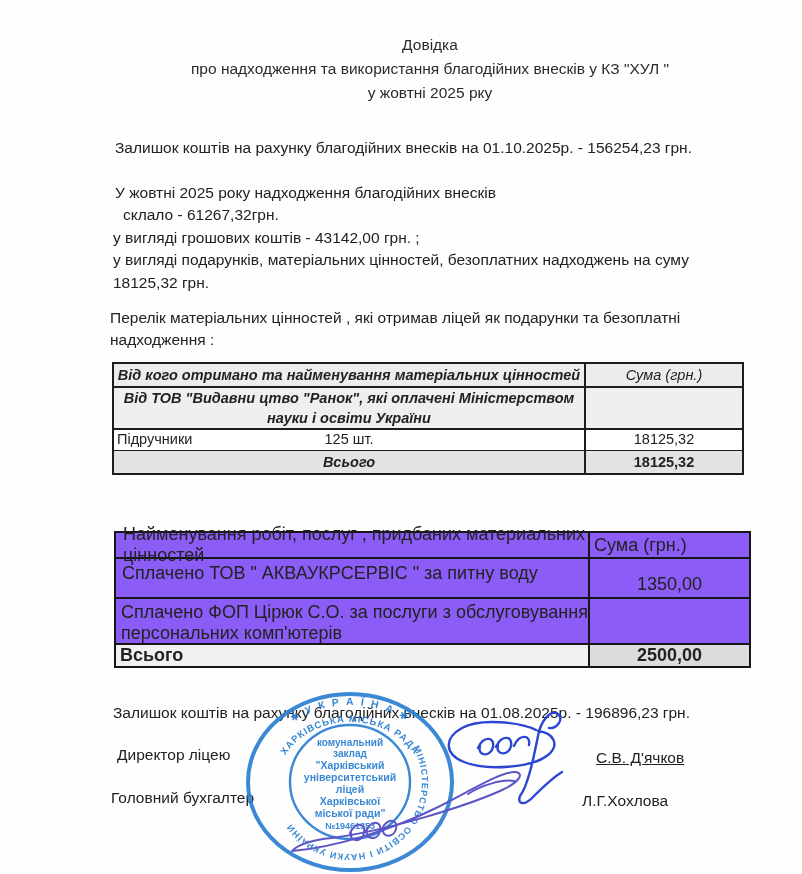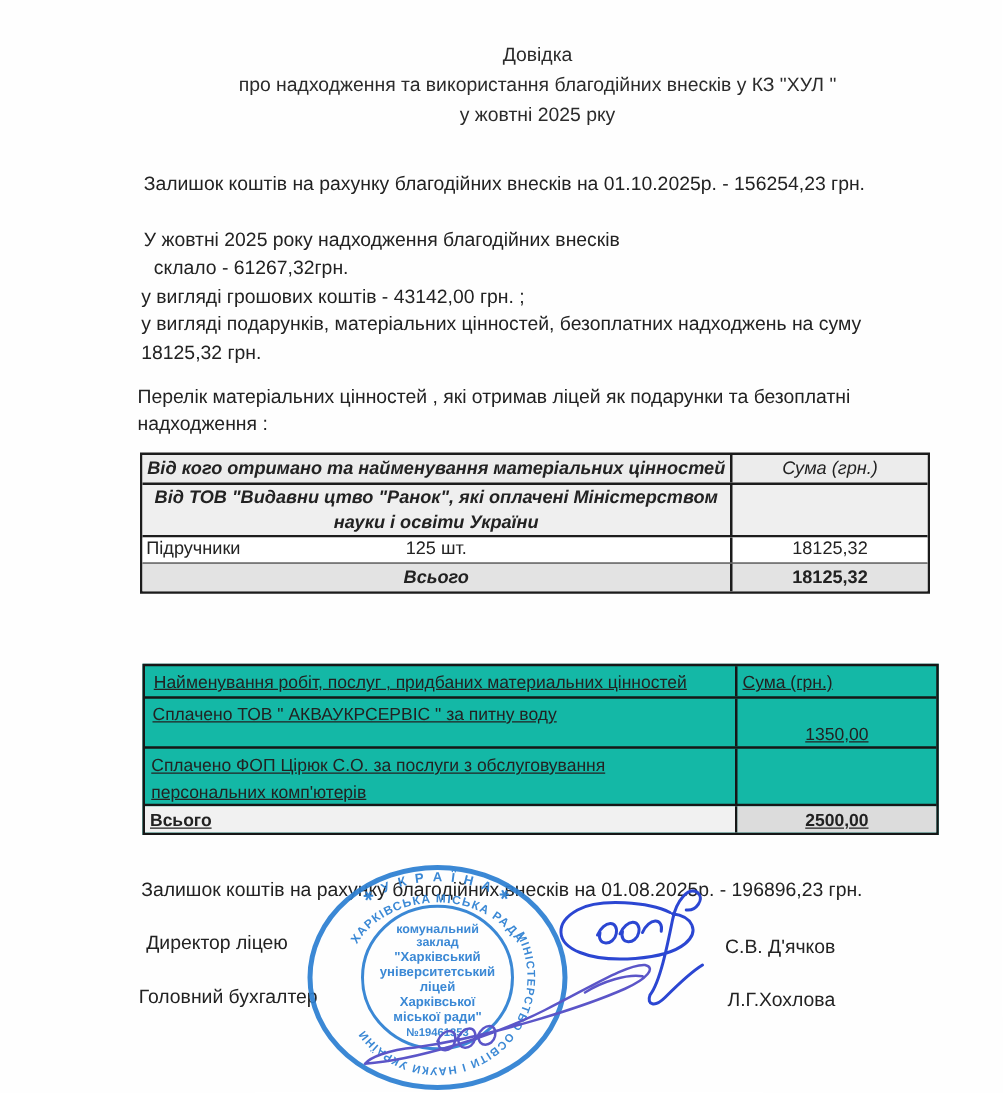--- a/index.html
+++ b/index.html
@@ -22,21 +22,21 @@
   .t1-sub .col-a{display:flex;flex-direction:column;align-items:center;justify-content:center;font-weight:bold;font-style:italic;line-height:20px;white-space:normal;text-align:center;}
   .t1-item{height:21px;background:#fff;border-bottom:1px solid #1c1c1c;justify-content:flex-end;}
   .t1-item .col-a{position:relative;}
   .t1-item .name{position:absolute;left:3px;top:1px;}
   .t1-item .qty{display:block;text-align:center;padding-top:1px;}
   .t1-item .col-b{text-align:center;padding-top:1px;}
   .t1-total{height:22px;background:#e3e3e3;}
   .t1-total .col-a{display:flex;align-items:center;justify-content:center;font-weight:bold;font-style:italic;}
   .t1-total .col-b{display:flex;align-items:center;justify-content:center;font-weight:bold;}
   
-  .t2{position:absolute;left:114px;top:531px;width:633px;border:2px solid #161616;background:#14b8a6;font-size:14px;text-decoration:underline;}
+  .t2{position:absolute;left:114px;top:531px;width:633px;border:2px solid #161616;background:#8b5cf6;font-size:18px;}
   .t2-row{display:flex;box-sizing:border-box;}
   .t2 .col-a{width:474px;border-right:2px solid #161616;box-sizing:border-box;}
   .t2 .col-b{flex:1;box-sizing:border-box;display:flex;align-items:flex-end;justify-content:center;padding-bottom:2px;}
   .t2-head{height:26px;border-bottom:2px solid #161616;}
   .t2-head .col-a{display:flex;align-items:center;padding-left:7px;}
   .t2-head .col-b{align-items:center;justify-content:flex-start;padding-left:4px;padding-bottom:0;}
   .t2-r1{height:40px;border-bottom:2px solid #161616;}
   .t2-r1 .col-a{padding:4px 0 0 6px;}
   .t2-r2{height:46px;border-bottom:2px solid #161616;flex-direction:column;}
   .t2-r2 .col-a{padding:3px 0 0 5px;line-height:21px;}
@@ -112,21 +112,21 @@
     </div>
     <div class="t2-row t2-total">
       <div class="col-a">Всього</div>
       <div class="col-b">2500,00</div>
     </div>
   </div>
 
   <div class="abs" style="left:113px;top:704px;">Залишок коштів на рахунку благодійних внесків на 01.08.2025р.  - 196896,23 грн.</div>
 
   <div class="abs" style="left:117px;top:746px;">Директор ліцею</div>
-  <div class="abs" style="left:580px;top:749px;">С.В. Д'ячков</div>
+  <div class="abs" style="left:596px;top:749px;text-decoration:underline;">С.В. Д'ячков</div>
   <div class="abs" style="left:111px;top:789px;">Головний бухгалтер</div>
   <div class="abs" style="left:582px;top:792px;">Л.Г.Хохлова</div>
 
   <svg class="stamp-svg" width="212" height="184" viewBox="0 0 212 184">
     <defs>
       <path id="arcOuter" d="M 16,92 A 90,77 0 0 1 196,92"></path>
       <path id="arcTop" d="M 34,92 A 72,60 0 0 1 178,92"></path>
       <path id="arcAround" d="M 106,20 a 72,72 0 1 1 -0.15,0"></path>
     </defs>
     <g fill="none" stroke="#2d80d2">

